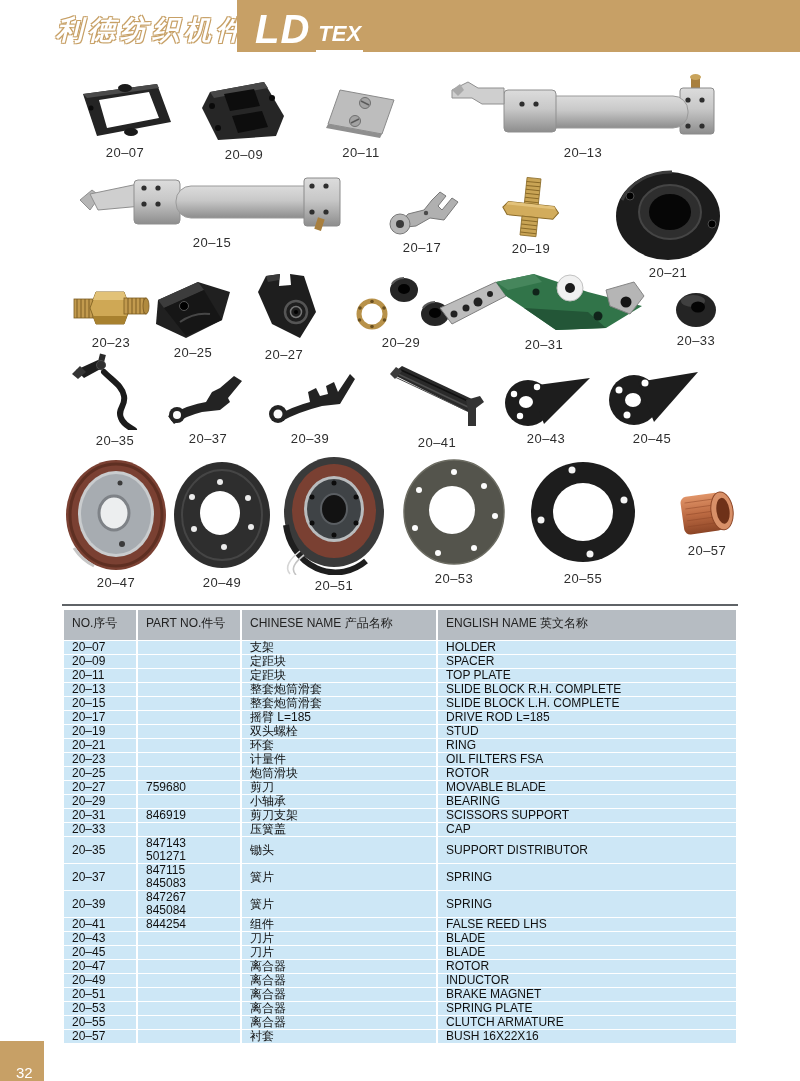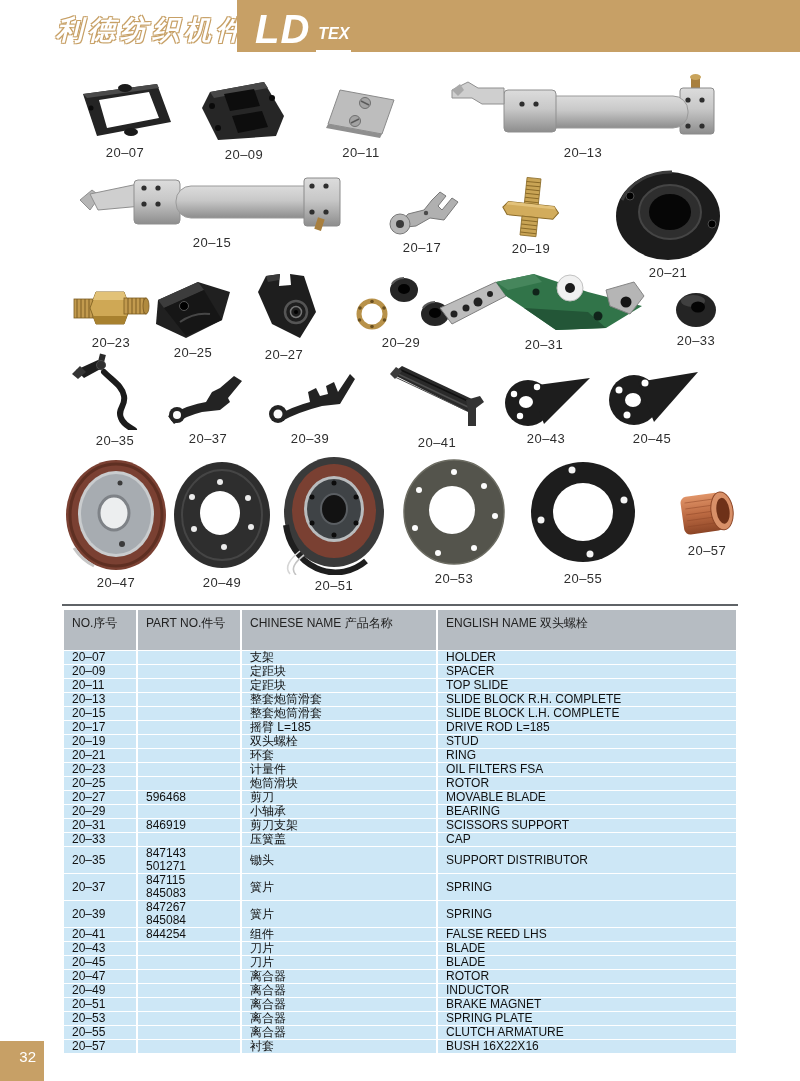--- a/index.html
+++ b/index.html
@@ -7,44 +7,44 @@
         font-family:"Liberation Sans","DejaVu Sans",sans-serif;}
 
   
   .brand-cn{position:absolute;left:56px;top:12px;width:180px;
     font-size:27px;font-weight:bold;font-style:italic;letter-spacing:5px;
     color:#ffffff;white-space:nowrap;
     text-shadow:-1px -1px 0 #c7a066,1px -1px 0 #c7a066,-1px 1px 0 #c7a066,1px 1px 0 #c7a066,0 0 1px #c7a066;}
   .logo-band{position:absolute;left:237px;top:0;width:563px;height:52px;background:#c7a066;}
   .logo-inner{position:absolute;left:18px;top:0;height:52px;display:flex;align-items:flex-end;}
   .logo-ld{color:#fff;font-style:italic;font-weight:bold;font-size:40px;line-height:46px;letter-spacing:1px;}
-  .logo-tex{color:#fff;font-style:italic;font-weight:bold;font-size:16px;line-height:30px;
+  .logo-tex{color:#fff;font-style:italic;font-weight:bold;font-size:22px;line-height:30px;
     margin-left:6px;border-bottom:2px solid #fff;padding:0 2px 1px 2px;}
 
   
   .part{position:absolute;text-align:center;}
   .part svg{display:block;margin:0 auto;}
   .part figcaption{margin-top:3px;font-size:13px;color:#2e2e2e;letter-spacing:0.5px;}
   figure{margin:0;padding:0;}
 
   
   .table-wrap{position:absolute;left:62px;top:604px;width:676px;}
   .table-topline{height:2px;background:#5f6367;margin-bottom:3px;}
   table{border-collapse:separate;border-spacing:2px 1px;width:676px;table-layout:fixed;}
   th{background:#b6bcc2;font-weight:normal;text-align:left;font-size:12px;color:#222;
-     padding:5px 8px 18px 8px;white-space:nowrap;}
+     padding:5px 8px 8px 8px;white-space:nowrap;}
   td{background:#cde7f6;font-size:12px;color:#111;padding:0 8px;line-height:13px;vertical-align:middle;}
   .c-no{width:56px;}
   .c-part{width:86px;white-space:pre-line;margin-left:40px;}
   .c-cn{width:178px;margin-top:40px;}
   tbody td{height:13px;}
 
   
   .page-num{position:absolute;left:0;top:1041px;width:44px;height:40px;background:#c7a066;
-    color:#fff;font-size:15px;text-align:right;padding:0;box-sizing:border-box;}
+    color:#fff;font-size:15px;text-align:right;padding:16px;box-sizing:border-box;}
   .page-num span{display:block;margin:7px 8px 0 0;}
 </style>
 </head>
 <body>
 
 <div id="page">
 
   <div class="brand-cn">利德纺织机件</div>
   <div class="logo-band">
     <div class="logo-inner">
@@ -424,41 +424,41 @@
   </figure>
 
   <div class="table-wrap">
     <div class="table-topline"></div>
     <table>
       <thead>
         <tr>
           <th class="c-no">NO.序号</th>
           <th class="c-part">PART NO.件号</th>
           <th class="c-cn">CHINESE NAME 产品名称</th>
-          <th class="c-en">ENGLISH NAME 双头螺栓</th>
+          <th class="c-en">ENGLISH NAME 英文名称</th>
         </tr>
       </thead>
       <tbody>
           <tr>
           <td class="c-no">20–07</td>
           <td class="c-part"></td>
           <td class="c-cn">支架</td>
           <td class="c-en">HOLDER</td>
         </tr>
           <tr>
           <td class="c-no">20–09</td>
           <td class="c-part"></td>
           <td class="c-cn">定距块</td>
           <td class="c-en">SPACER</td>
         </tr>
           <tr>
           <td class="c-no">20–11</td>
           <td class="c-part"></td>
           <td class="c-cn">定距块</td>
-          <td class="c-en">TOP SLIDE</td>
+          <td class="c-en">TOP PLATE</td>
         </tr>
           <tr>
           <td class="c-no">20–13</td>
           <td class="c-part"></td>
           <td class="c-cn">整套炮筒滑套</td>
           <td class="c-en">SLIDE BLOCK R.H. COMPLETE</td>
         </tr>
           <tr>
           <td class="c-no">20–15</td>
           <td class="c-part"></td>
@@ -490,21 +490,21 @@
           <td class="c-en">OIL FILTERS FSA</td>
         </tr>
           <tr>
           <td class="c-no">20–25</td>
           <td class="c-part"></td>
           <td class="c-cn">炮筒滑块</td>
           <td class="c-en">ROTOR</td>
         </tr>
           <tr>
           <td class="c-no">20–27</td>
-          <td class="c-part">596468</td>
+          <td class="c-part">759680</td>
           <td class="c-cn">剪刀</td>
           <td class="c-en">MOVABLE BLADE</td>
         </tr>
           <tr>
           <td class="c-no">20–29</td>
           <td class="c-part"></td>
           <td class="c-cn">小轴承</td>
           <td class="c-en">BEARING</td>
         </tr>
           <tr>

